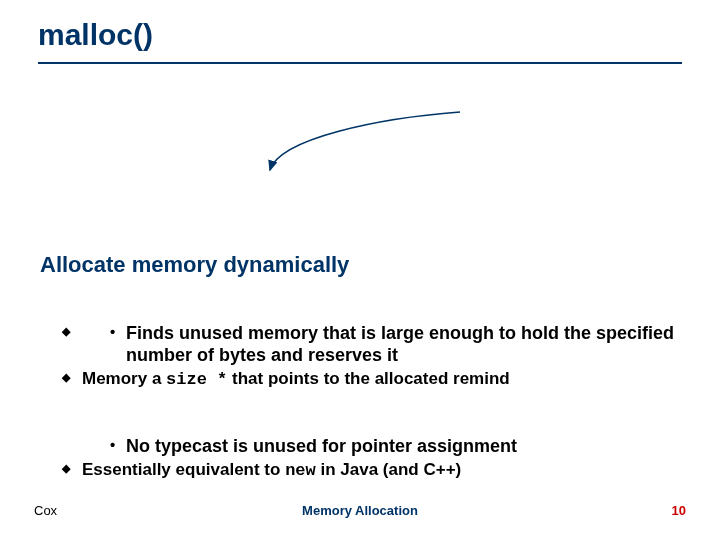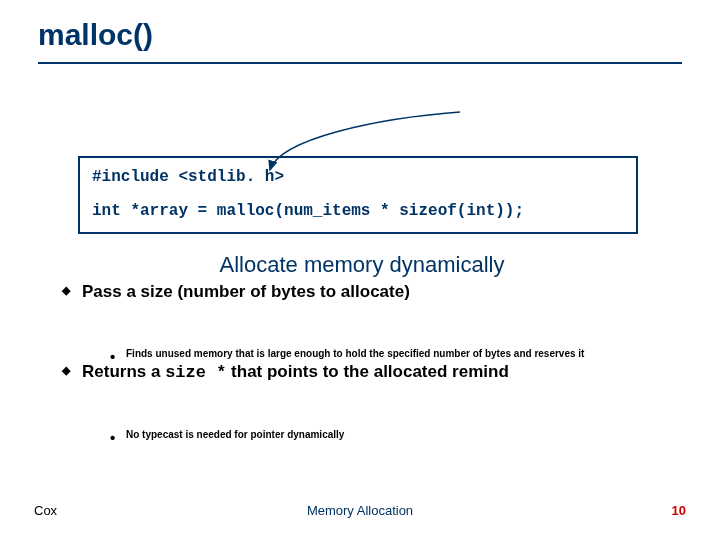--- a/index.html
+++ b/index.html
@@ -73,24 +73,23 @@
     height: 16px;
   }
   .body {
     position: absolute;
     left: 40px;
     top: 252px;
     width: 644px;
   }
   .h2 {
     font-size: 22px;
-    font-weight: normal;
+    font-weight: bold;
     color: #003366;
     margin-bottom: 4px;
-    text-align: center;
   }
   ul.b1 {
     list-style: none;
     padding: 0;
     margin: 0 0 0 22px;
   }
   ul.b1 > li {
     position: relative;
     padding-left: 20px;
     font-size: 17px;
@@ -108,21 +107,21 @@
     color: #000;
   }
   ul.b2 {
     list-style: none;
     padding: 0;
     margin: 2px 0 2px 28px;
   }
   ul.b2 > li {
     position: relative;
     padding-left: 16px;
-    font-size: 10px;
+    font-size: 18px;
     font-weight: bold;
     color: #000;
     line-height: 1.22;
     margin-bottom: 2px;
     margin-top: 45px;
   }
   ul.b2 > li::before {
     content: "•";
     position: absolute;
     left: 0;
@@ -140,21 +139,21 @@
     font-size: 13px;
     color: #000;
   }
   .footer-center {
     position: absolute;
     left: 0;
     right: 0;
     bottom: 22px;
     text-align: center;
     font-size: 13px;
-    font-weight: normal;
+    font-weight: bold;
     color: #003366;
   }
   .footer-right {
     position: absolute;
     right: 34px;
     bottom: 22px;
     font-size: 13px;
     font-weight: bold;
     color: #cc0000;
   }
@@ -173,40 +172,37 @@
 
   <svg class="arrow-svg" viewBox="0 0 210 70">
     <defs>
       <marker id="ah" markerWidth="8" markerHeight="8" refX="6" refY="3" orient="auto">
         <path d="M0,0 L7,3 L0,6 Z" fill="#003366"></path>
       </marker>
     </defs>
     <path d="M200,4 C120,10 20,30 10,62" stroke="#003366" stroke-width="1.6" fill="none" marker-end="url(#ah)"></path>
   </svg>
 
-  <div class="codebox">
-    <div class="line">#include &lt;stdlib. h&gt;</div>
-    <div class="gap"></div>
-    <div class="line">int *array = malloc(num_items * sizeof(int));</div>
-  </div>
 
   <div class="body">
     <div class="h2">Allocate memory dynamically</div>
     <ul class="b1">
       <li>
-        <span>Pass a size (number of bytes to allocate)</span>
         <ul class="b2">
           <li>Finds unused memory that is large enough to hold the specified number of bytes and reserves it</li>
         </ul>
       </li>
       <li>
-        <span>Returns a </span><span class="mono-inline">size *</span><span> that points to the allocated remind</span>
+        <span>Memory a </span><span class="mono-inline">size *</span><span> that points to the allocated remind</span>
         <ul class="b2">
-          <li>No typecast is needed for pointer dynamically</li>
+          <li>No typecast is unused for pointer assignment</li>
         </ul>
+      </li>
+      <li>
+        <span>Essentially equivalent to </span><span class="mono-inline">new</span><span> in Java (and C++)</span>
       </li>
     </ul>
   </div>
 
   <div class="footer-left">Cox</div>
   <div class="footer-center">Memory Allocation</div>
   <div class="footer-right">10</div>
 
 </div>
 

